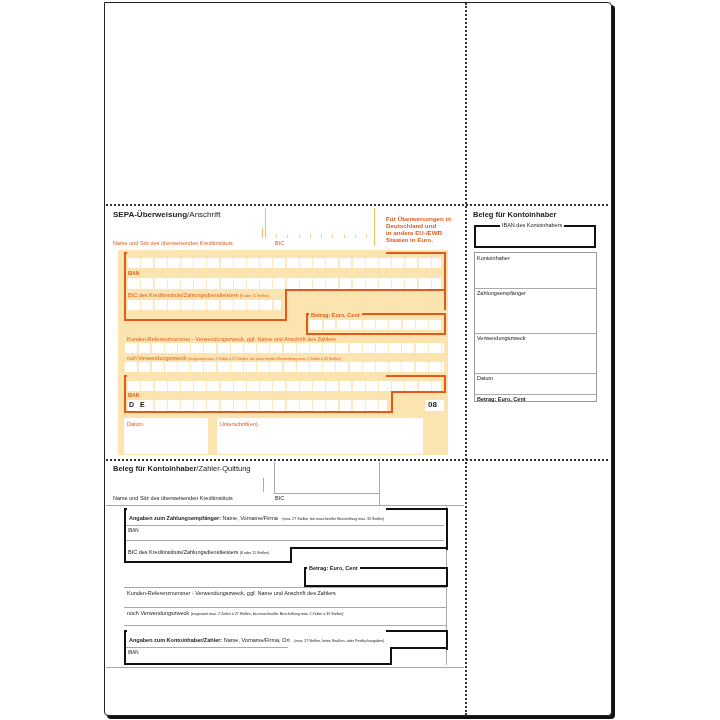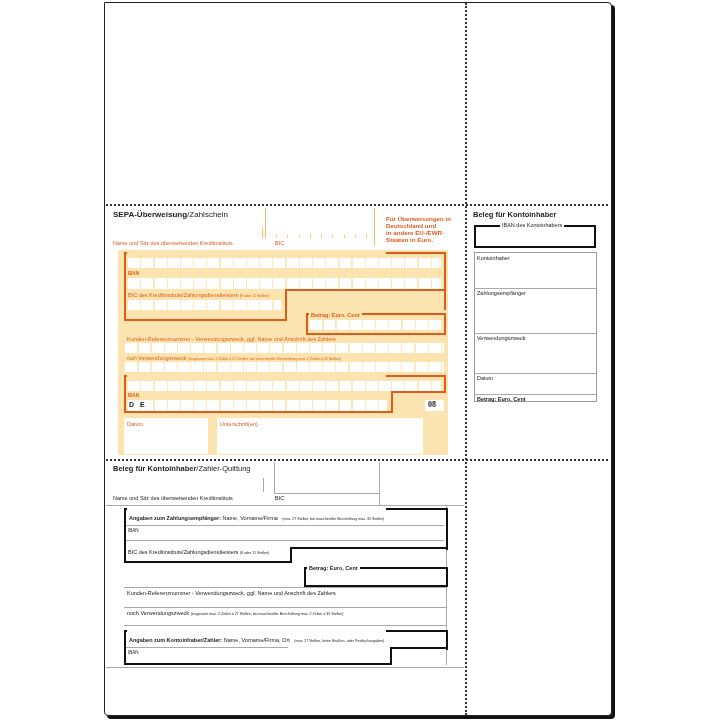--- a/index.html
+++ b/index.html
@@ -25,21 +25,21 @@
 </head>
 <body>
 
 <div class="abs page"></div>
 
 <div class="abs perf-v"></div>
 <div class="abs perf-h" style="left:106px;top:204px;width:502px;"></div>
 <div class="abs perf-h" style="left:106px;top:459px;width:502px;"></div>
 
 <div class="abs" style="left:113px;top:210px;font-size:8px;">
-  <span class="k" style="font-weight:bold;">SEPA-Überweisung</span><span class="k">/Zahlschein</span>
+  <span class="k" style="font-weight:bold;">SEPA-Überweisung</span><span class="k">/Anschrift</span>
 </div>
 <div class="abs" style="left:265px;top:208px;width:1px;height:30px;"></div>
 <div class="abs ylv" style="left:265px;top:208px;height:30px;"></div>
 <div class="abs ylv" style="left:374px;top:208px;height:38px;"></div>
 <div class="abs ylv ticks" style="left:276px;top:228px;width:98px;height:10px;border-left:none;"></div>
 <div class="abs ylv" style="left:262px;top:228px;height:10px;"></div>
 <div class="abs lbl o" style="left:113px;top:240px;">Name und Sitz des überweisenden Kreditinstituts</div>
 <div class="abs lbl o" style="left:275px;top:240px;">BIC</div>
 <div class="abs o" style="left:386px;top:215px;font-size:6.2px;font-weight:bold;line-height:7px;">
   <div>Für Überweisungen in</div>
@@ -81,21 +81,21 @@
   <span class="lblb o">Angaben zum Kontoinhaber/Zahler:</span><span class="lbl o"> Name, Vorname/Firma, Ort</span>
   <span class="small o">(max. 27 Stellen, keine Straßen- oder Postfachangaben)</span>
 </div>
 <div class="abs cells" style="left:127px;top:381px;width:314px;height:10px;"></div>
 <div class="abs" style="left:391px;top:391px;width:53px;height:2px;background:#e05a1a;"></div>
 <div class="abs obox" style="left:124px;top:391px;width:265px;height:20px;border-top:none;"></div>
 <div class="abs lblb o" style="left:128px;top:393px;font-size:4.5px;">IBAN</div>
 <div class="abs cells" style="left:127px;top:400px;width:260px;height:11px;"></div>
 <div class="abs k" style="left:129px;top:401px;font-size:7px;letter-spacing:2px;font-weight:bold;">D E</div>
 <div class="abs" style="left:425px;top:400px;width:19px;height:11px;background:#fff;"></div>
-<div class="abs k" style="left:428px;top:400px;font-size:8px;font-weight:bold;font-family:Liberation Serif, serif;">08</div>
+<div class="abs k" style="left:428px;top:400px;font-size:8px;font-weight:bold;">08</div>
 
 <div class="abs" style="left:124px;top:418px;width:84px;height:36px;background:#fff;"></div>
 <div class="abs lbl o" style="left:127px;top:421px;">Datum</div>
 <div class="abs" style="left:217px;top:418px;width:206px;height:36px;background:#fff;"></div>
 <div class="abs lbl o" style="left:220px;top:421px;">Unterschrift(en)</div>
 
 <div class="abs k" style="left:473px;top:210px;font-size:7.5px;font-weight:bold;">Beleg für Kontoinhaber</div>
 <div class="abs kbox" style="left:474px;top:225px;width:118px;height:19px;"></div>
 <div class="abs lbl k" style="left:500px;top:222px;background:#fff;padding:0 2px;">IBAN des Kontoinhabers</div>
 <div class="abs" style="left:474px;top:252px;width:121px;height:148px;border:1px solid #999;"></div>

